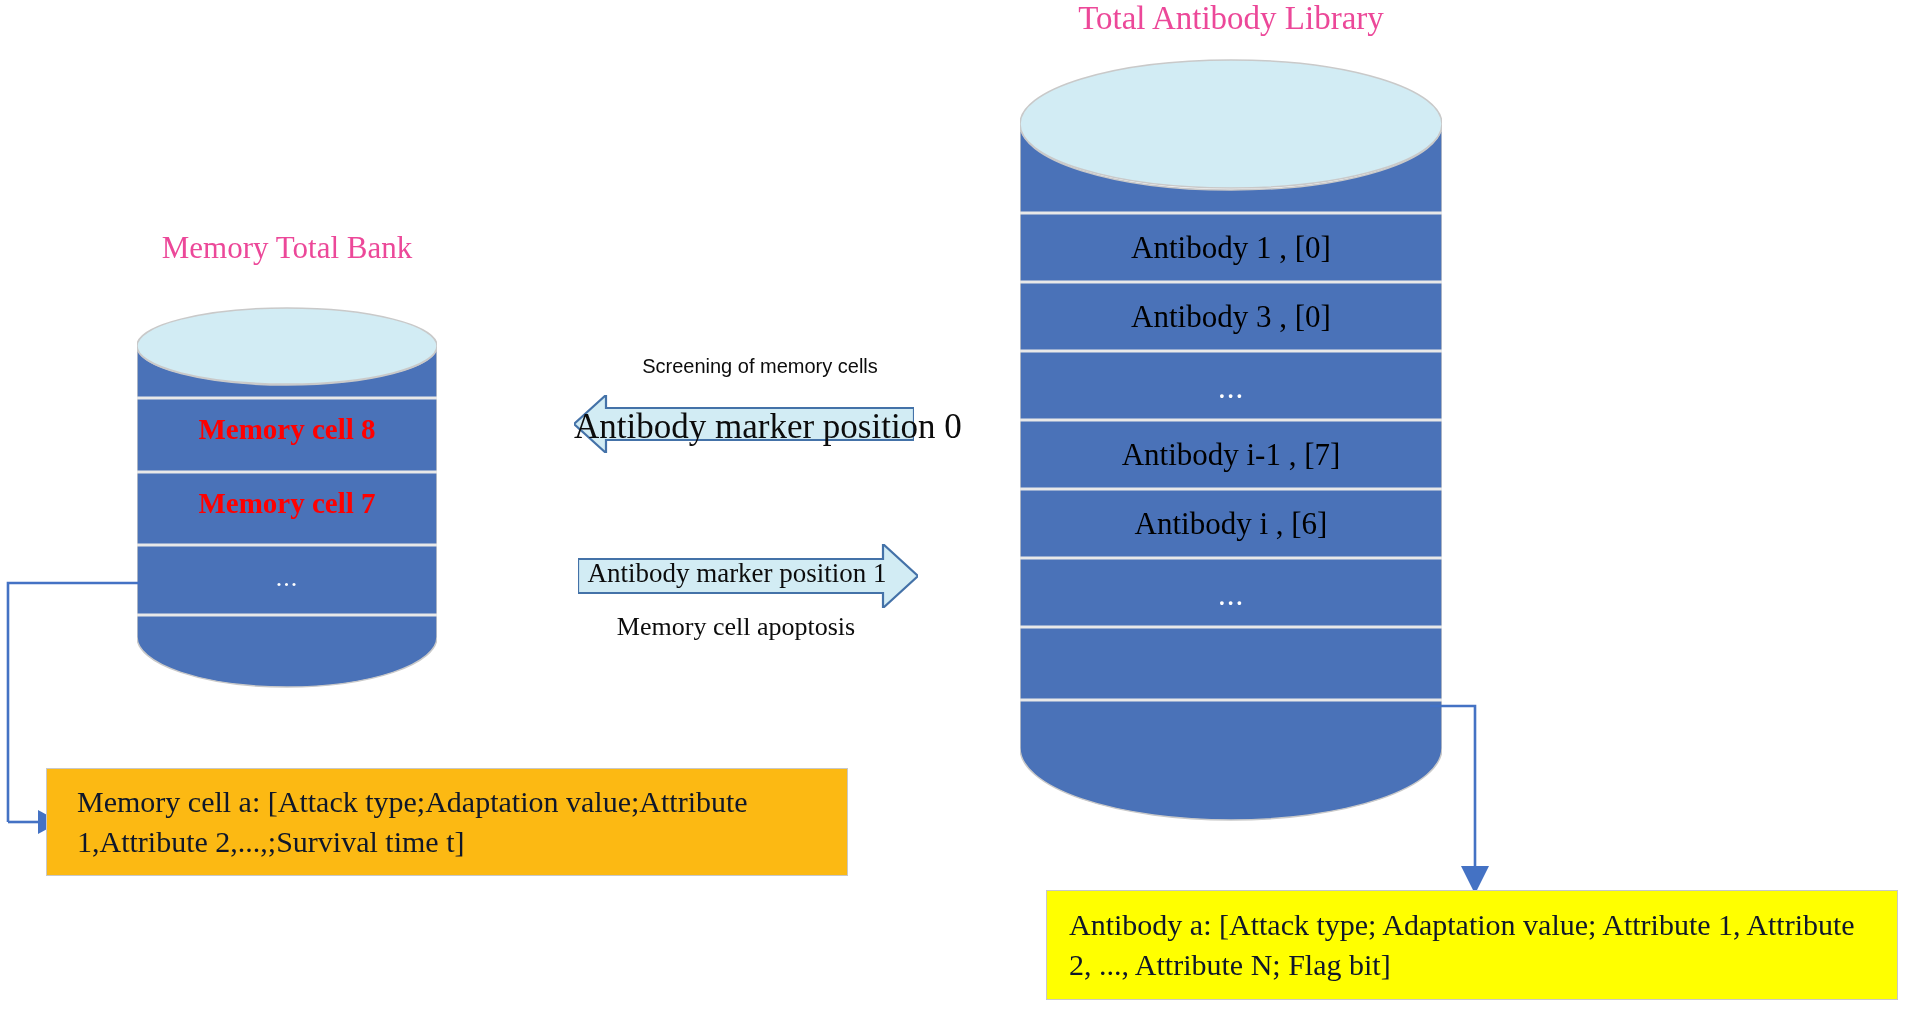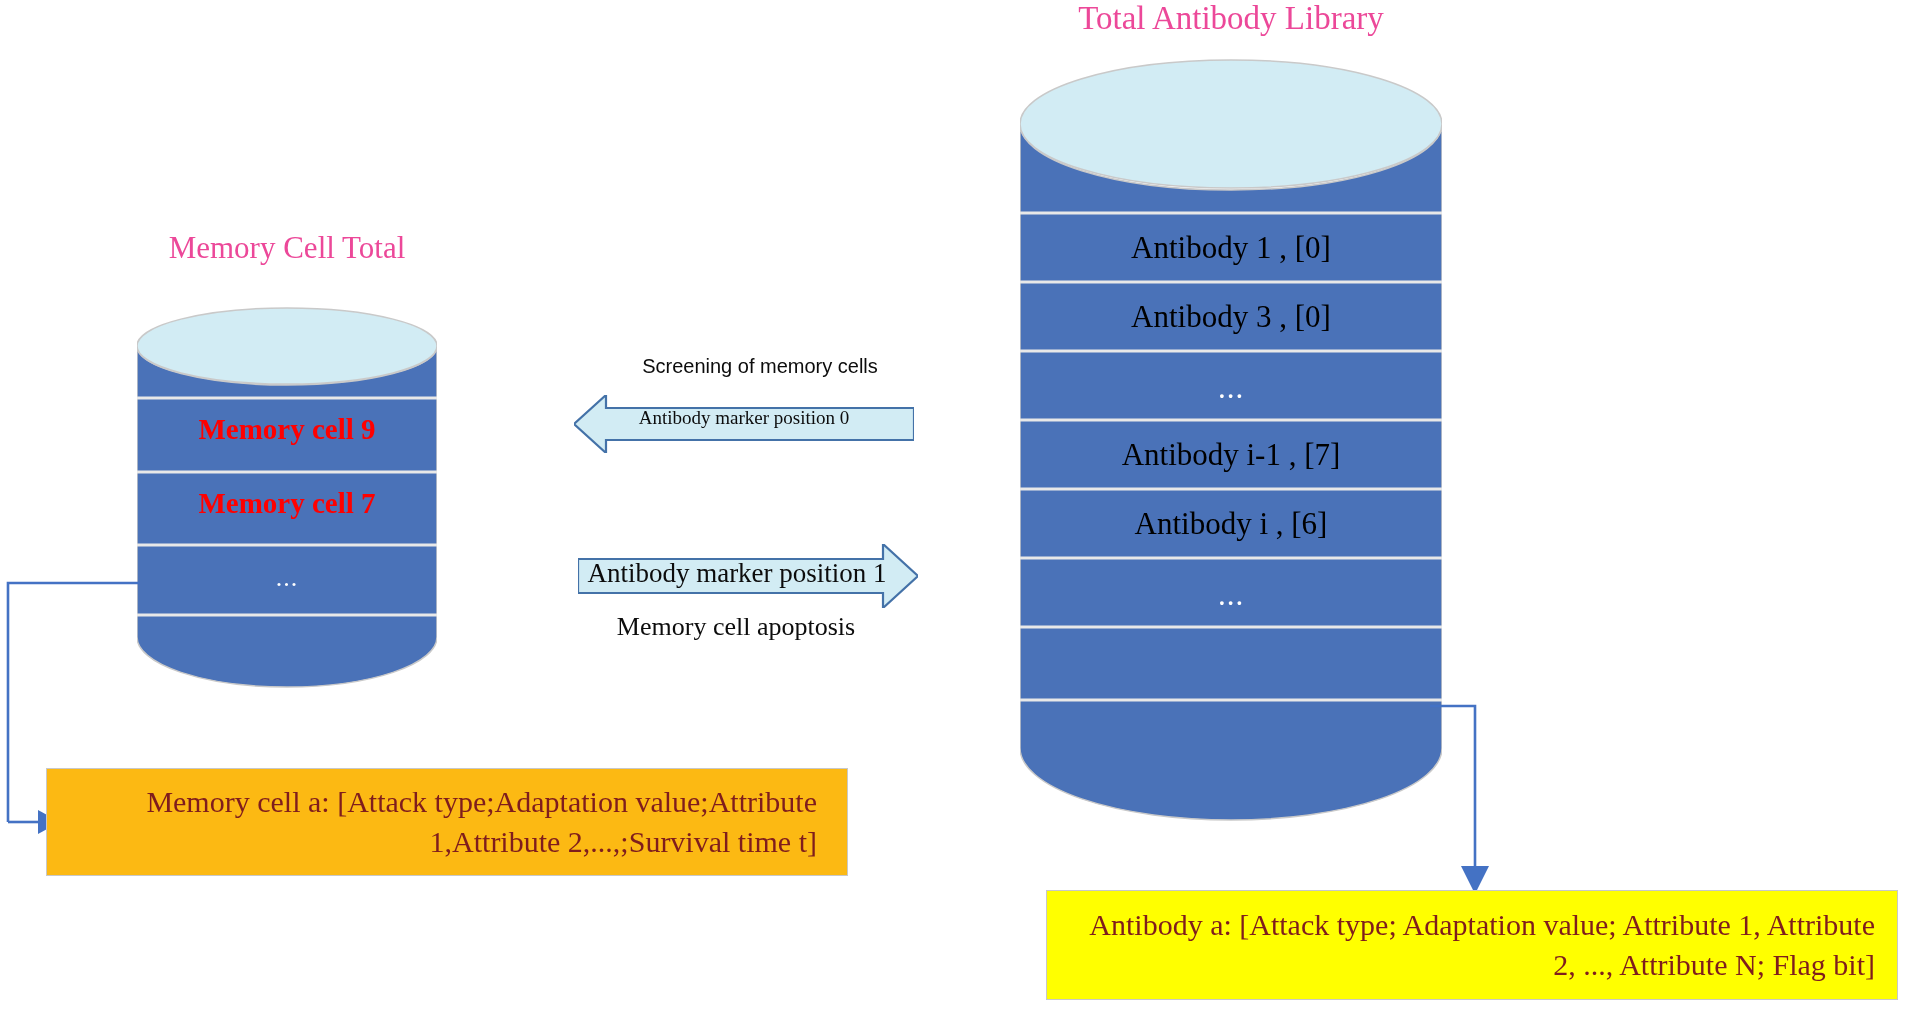--- a/index.html
+++ b/index.html
@@ -102,22 +102,22 @@
   }
 
   
   .note-box {
     position: absolute;
     box-sizing: border-box;
     border: 1px solid #c8c8c8;
     display: flex;
     align-items: center;
     justify-content: center;
-    text-align: right;
-    color: #7f1d1d;
+    text-align: left;
+    color: #0f172a;
     font-family: "Liberation Serif", "DejaVu Serif", serif;
     line-height: 1.32;
   }
   #note-memory {
     left: 46px;
     top: 768px;
     width: 802px;
     height: 108px;
     background: #fcb913;
     font-size: 30px;
@@ -138,21 +138,21 @@
     position: absolute;
     pointer-events: none;
   }
   .connector svg { display: block; }
 </style>
 </head>
 <body>
 
 <div id="stage">
 
-  <div class="title" id="title-memory">Memory Cell Total</div>
+  <div class="title" id="title-memory">Memory Total Bank</div>
 
   <div class="title" id="title-library">Total Antibody Library</div>
 
   <div class="cyl" style="left:137px; top:307px;">
     <svg width="300" height="396" viewBox="0 0 300 396" xmlns="http://www.w3.org/2000/svg">
       <defs>
         <clipPath id="clipL">
           <path d="M0,39 L0,330 A150,50 0 0 0 300,330 L300,39 Z"></path>
         </clipPath>
       </defs>
@@ -163,21 +163,21 @@
 
       <g clip-path="url(#clipL)" stroke="#e8e8e8" stroke-width="3">
         <line x1="0" y1="91" x2="300" y2="91"></line>
         <line x1="0" y1="165" x2="300" y2="165"></line>
         <line x1="0" y1="238" x2="300" y2="238"></line>
         <line x1="0" y1="308" x2="300" y2="308"></line>
       </g>
     </svg>
   </div>
 
-  <div class="cyl-label mem-label" style="left:137px; top:413px; width:300px;">Memory cell 9</div>
+  <div class="cyl-label mem-label" style="left:137px; top:413px; width:300px;">Memory cell 8</div>
 
   <div class="cyl-label mem-label" style="left:137px; top:487px; width:300px;">Memory cell 7</div>
 
   <div class="cyl-label dots-label-sm" style="left:137px; top:563px; width:300px;">...</div>
 
   <div class="cyl" style="left:1020px; top:58px;">
     <svg width="422" height="770" viewBox="0 0 422 770" xmlns="http://www.w3.org/2000/svg">
       <defs>
         <clipPath id="clipR">
           <path d="M0,66 L0,690 A211,72 0 0 0 422,690 L422,66 Z"></path>
@@ -210,21 +210,21 @@
 
   <div class="cyl-label dots-label" style="left:1020px; top:577px; width:422px;">...</div>
 
   <div class="caption caption-sans" style="left:600px; top:355px; width:320px;">Screening of memory cells</div>
 
   <div class="block-arrow" style="left:574px; top:395px;">
     <svg width="340" height="58" viewBox="0 0 340 58" xmlns="http://www.w3.org/2000/svg">
       <path d="M0,29 L32,0 L32,13 L340,13 L340,45 L32,45 L32,58 Z" fill="#d2ecf4" stroke="#4472a8" stroke-width="2.2" stroke-linejoin="miter"></path>
     </svg>
   </div>
-  <div class="arrow-text" style="left:574px; top:407px; width:340px; font-size:19px;">Antibody marker position 0</div>
+  <div class="arrow-text" style="left:574px; top:407px; width:340px; font-size:35px;">Antibody marker position 0</div>
 
   <div class="block-arrow" style="left:578px; top:544px;">
     <svg width="340" height="64" viewBox="0 0 340 64" xmlns="http://www.w3.org/2000/svg">
       <path d="M0,15 L305,15 L305,0 L340,32 L305,64 L305,49 L0,49 Z" fill="#d2ecf4" stroke="#4472a8" stroke-width="2.2" stroke-linejoin="miter"></path>
     </svg>
   </div>
   <div class="arrow-text" style="left:578px; top:558px; width:318px; font-size:27px;">Antibody marker position 1</div>
 
   <div class="caption caption-serif" style="left:586px; top:612px; width:300px;">Memory cell apoptosis</div>
 

